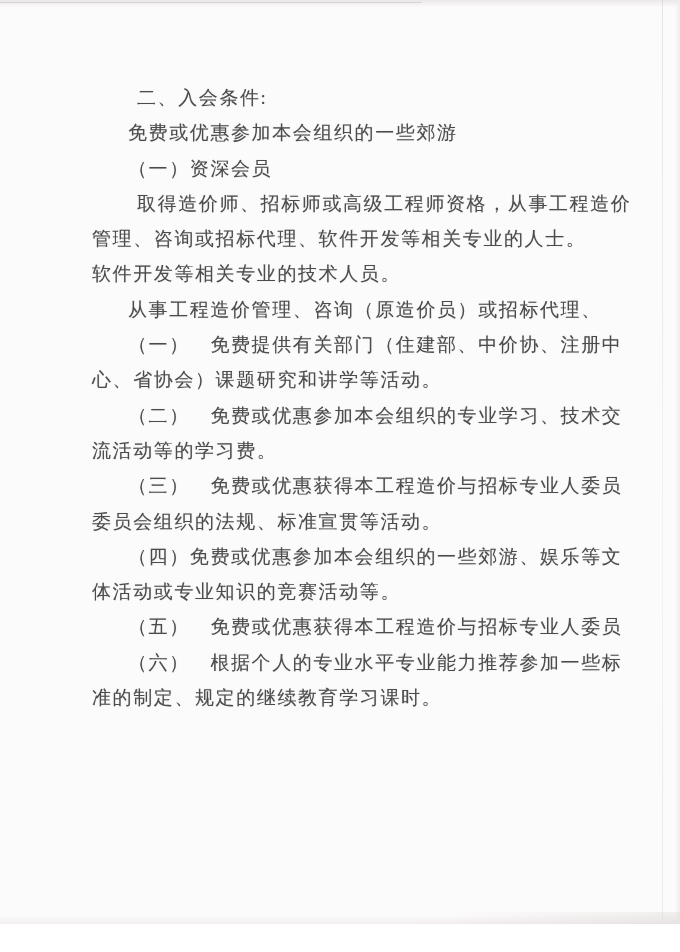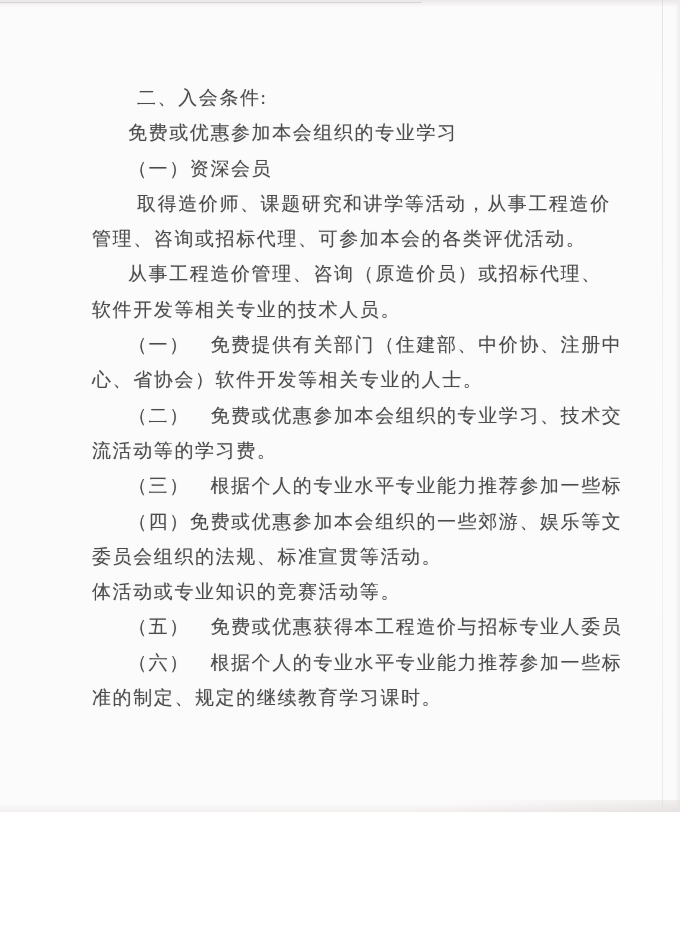--- a/index.html
+++ b/index.html
@@ -3,21 +3,21 @@
 <meta charset="utf-8">
 <style>
   html, body {
     margin: 0;
     padding: 0;
     background: #ffffff;
   }
   .page {
     position: relative;
     width: 680px;
-    height: 812px;
+    height: 924px;
     background: #fcfbfb;
     overflow: hidden;
     font-family: "Liberation Serif", serif;
   }
   
   .top-edge {
     position: absolute;
     top: 0; left: 0; right: 0;
     height: 7px;
     background: linear-gradient(to bottom, #eae7e7, rgba(252,251,251,0));
@@ -88,31 +88,31 @@
 <div class="page">
   <div class="top-edge"></div>
   <div class="top-edge-line"></div>
   <div class="right-fold-line"></div>
   <div class="right-edge"></div>
   <div class="bottom-shadow"></div>
   <div class="bottom-wedge"></div>
 
   <div class="content">
     <div class="line i2">二、入会条件:</div>
-    <div class="line i1">免费或优惠参加本会组织的专业学习</div>
+    <div class="line i1">免费或优惠参加本会组织的一些郊游</div>
     <div class="line i1">（一）资深会员</div>
-    <div class="line i2">取得造价师、课题研究和讲学等活动，从事工程造价</div>
-    <div class="line i0">管理、咨询或招标代理、可参加本会的各类评优活动。</div>
+    <div class="line i2">取得造价师、招标师或高级工程师资格，从事工程造价</div>
+    <div class="line i0">管理、咨询或招标代理、软件开发等相关专业的人士。</div>
+    <div class="line i0">软件开发等相关专业的技术人员。</div>
     <div class="line i1">从事工程造价管理、咨询（原造价员）或招标代理、</div>
-    <div class="line i0">软件开发等相关专业的技术人员。</div>
     <div class="line i1">（一）　免费提供有关部门（住建部、中价协、注册中</div>
-    <div class="line i0">心、省协会）软件开发等相关专业的人士。</div>
+    <div class="line i0">心、省协会）课题研究和讲学等活动。</div>
     <div class="line i1">（二）　免费或优惠参加本会组织的专业学习、技术交</div>
     <div class="line i0">流活动等的学习费。</div>
-    <div class="line i1">（三）　根据个人的专业水平专业能力推荐参加一些标</div>
+    <div class="line i1">（三）　免费或优惠获得本工程造价与招标专业人委员</div>
+    <div class="line i0">委员会组织的法规、标准宣贯等活动。</div>
     <div class="line i1">（四）免费或优惠参加本会组织的一些郊游、娱乐等文</div>
-    <div class="line i0">委员会组织的法规、标准宣贯等活动。</div>
     <div class="line i0">体活动或专业知识的竞赛活动等。</div>
     <div class="line i1">（五）　免费或优惠获得本工程造价与招标专业人委员</div>
     <div class="line i1">（六）　根据个人的专业水平专业能力推荐参加一些标</div>
     <div class="line i0">准的制定、规定的继续教育学习课时。</div>
   </div>
 </div>
 
 </body></html>

